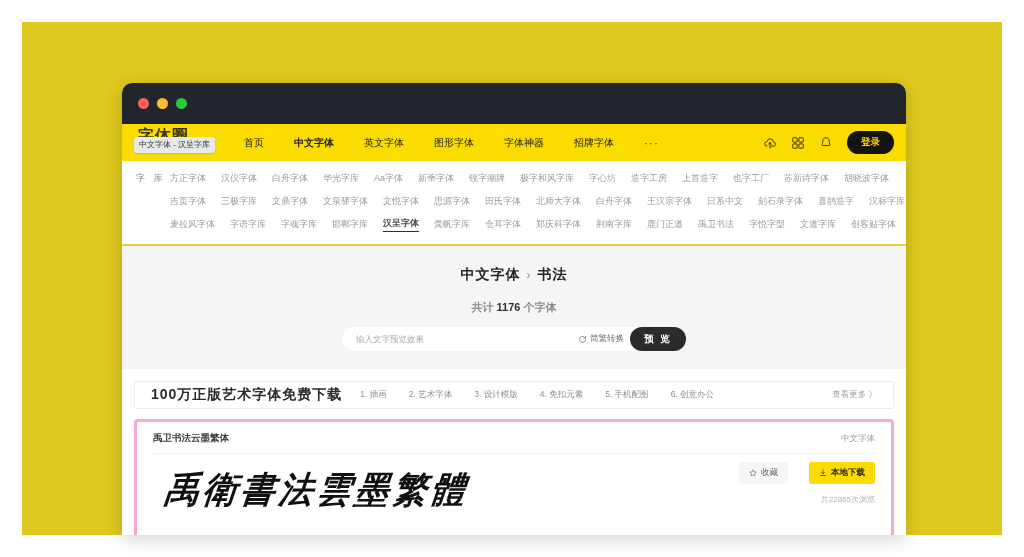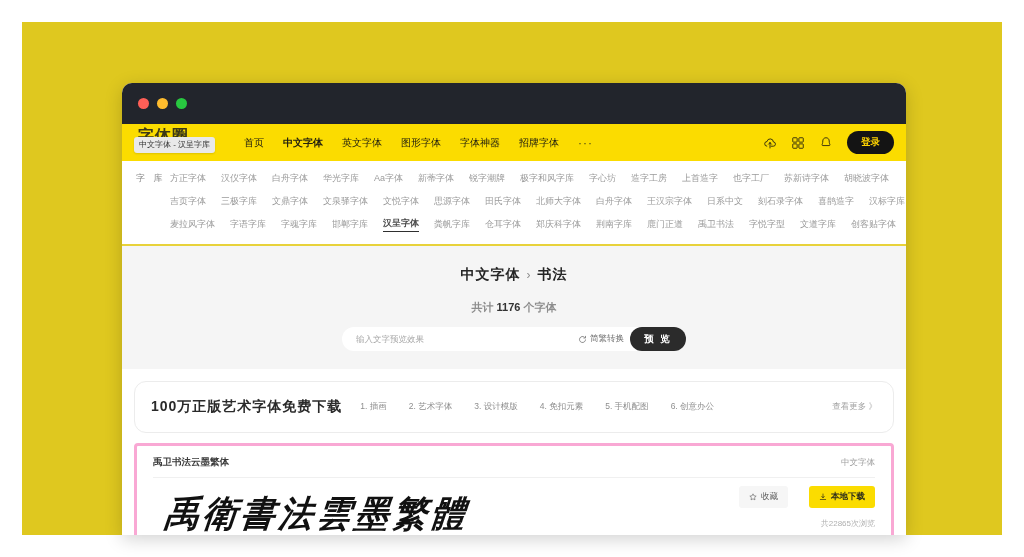--- a/index.html
+++ b/index.html
@@ -78,21 +78,21 @@
   }
   .searchbox input {
     border: 0; outline: 0; flex: 1;
     font-size: 8.5px; color: #333;
     font-family: "Liberation Sans", sans-serif;
     background: transparent;
   }
   .searchbox input::placeholder { color: #9a9a9a; }
   .search-ico { width: 11px; height: 11px; flex: 0 0 auto; }
 
-  .nav { display: flex; align-items: center; margin-left: 22px; gap: 19px; flex: 1 1 auto; }
+  .nav { display: flex; align-items: center; margin-left: 22px; gap: 30px; flex: 1 1 auto; }
   .nav a {
     font-size: 10px; color: #23210f; text-decoration: none; white-space: nowrap;
   }
   .nav a.active { font-weight: bold; }
   .nav .more { font-size: 12px; color: #4a4612; letter-spacing: 1px; }
 
   .header-right { display: flex; align-items: center; gap: 14px; flex: 0 0 auto; }
   .hicon { width: 14px; height: 14px; display: block; }
   .login-btn {
     background: #141414; color: #ffd400;
@@ -153,22 +153,22 @@
     font-size: 9.5px; font-weight: bold;
     border: 0; border-radius: 13px;
     width: 56px; height: 24px; cursor: pointer;
     letter-spacing: 2px;
     font-family: "Liberation Sans", sans-serif;
   }
 
   
   .promo {
     margin: 12px 12px 0 12px;
-    height: 52px; background: #fff;
-    border: 1px solid #ececec; border-radius: 12px;
+    height: 28px; background: #fff;
+    border: 1px solid #ececec; border-radius: 3px;
     display: flex; align-items: center; padding: 0 16px;
   }
   .promo-title {
     font-size: 14px; font-weight: bold; color: #2a2a2a;
     letter-spacing: 1px; margin-right: 18px; white-space: nowrap;
   }
   .promo a {
     font-size: 8.5px; color: #8e8e8e; text-decoration: none;
     margin-right: 22px; white-space: nowrap;
   }

